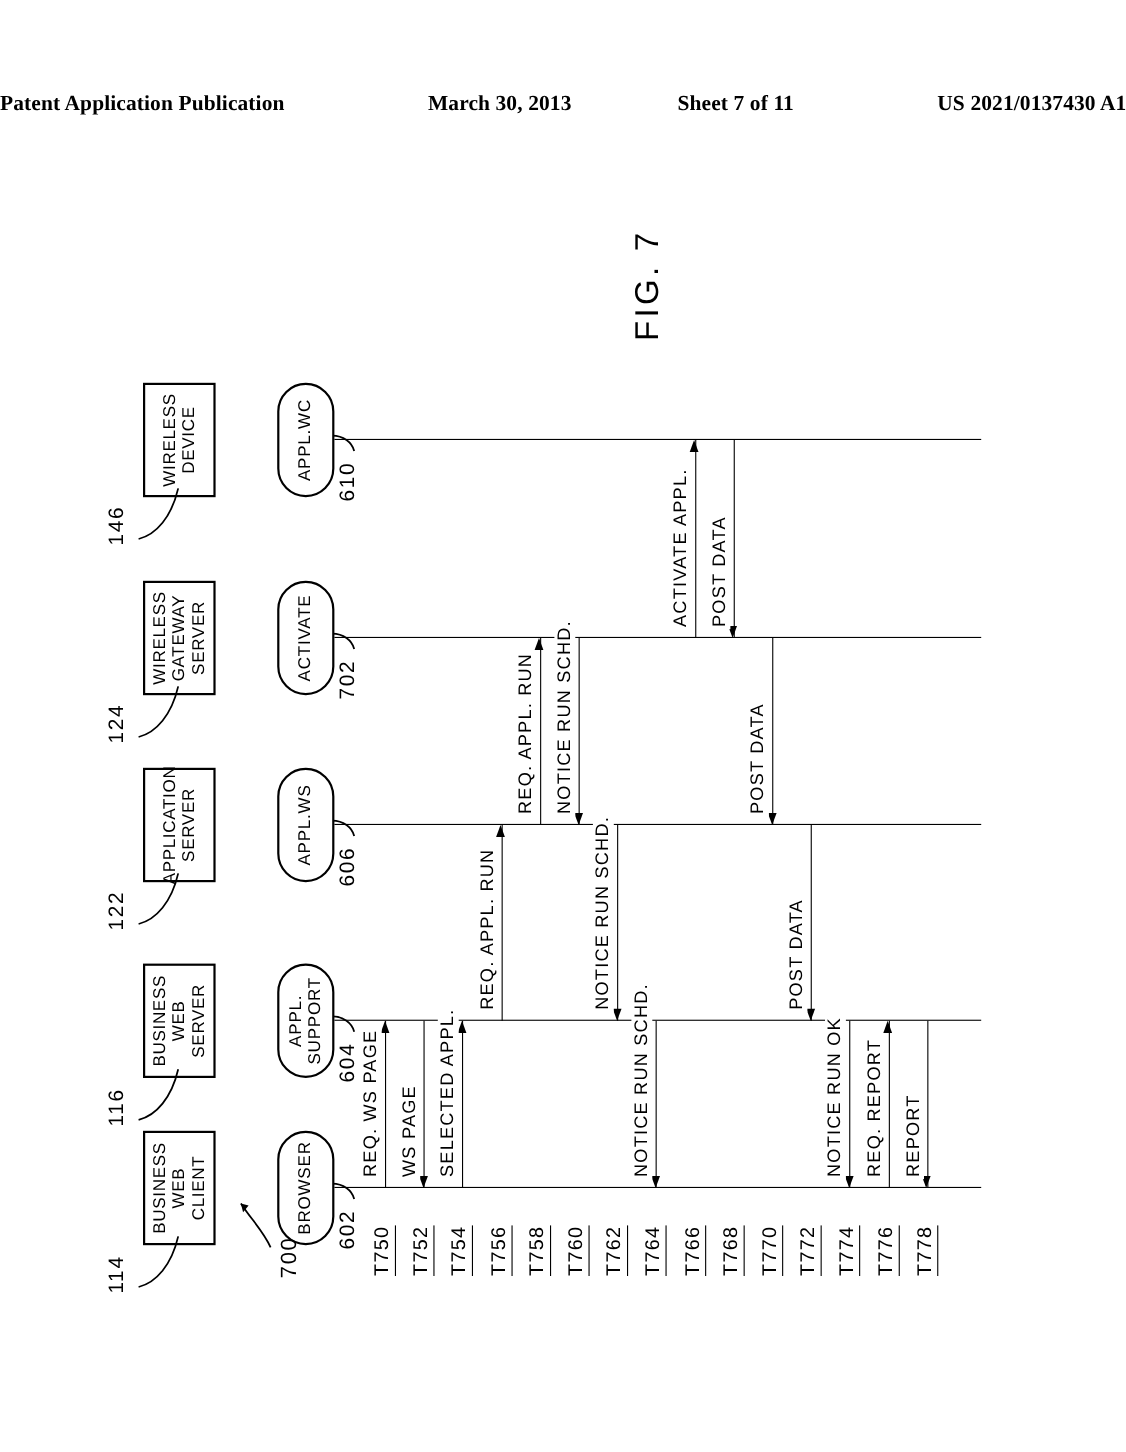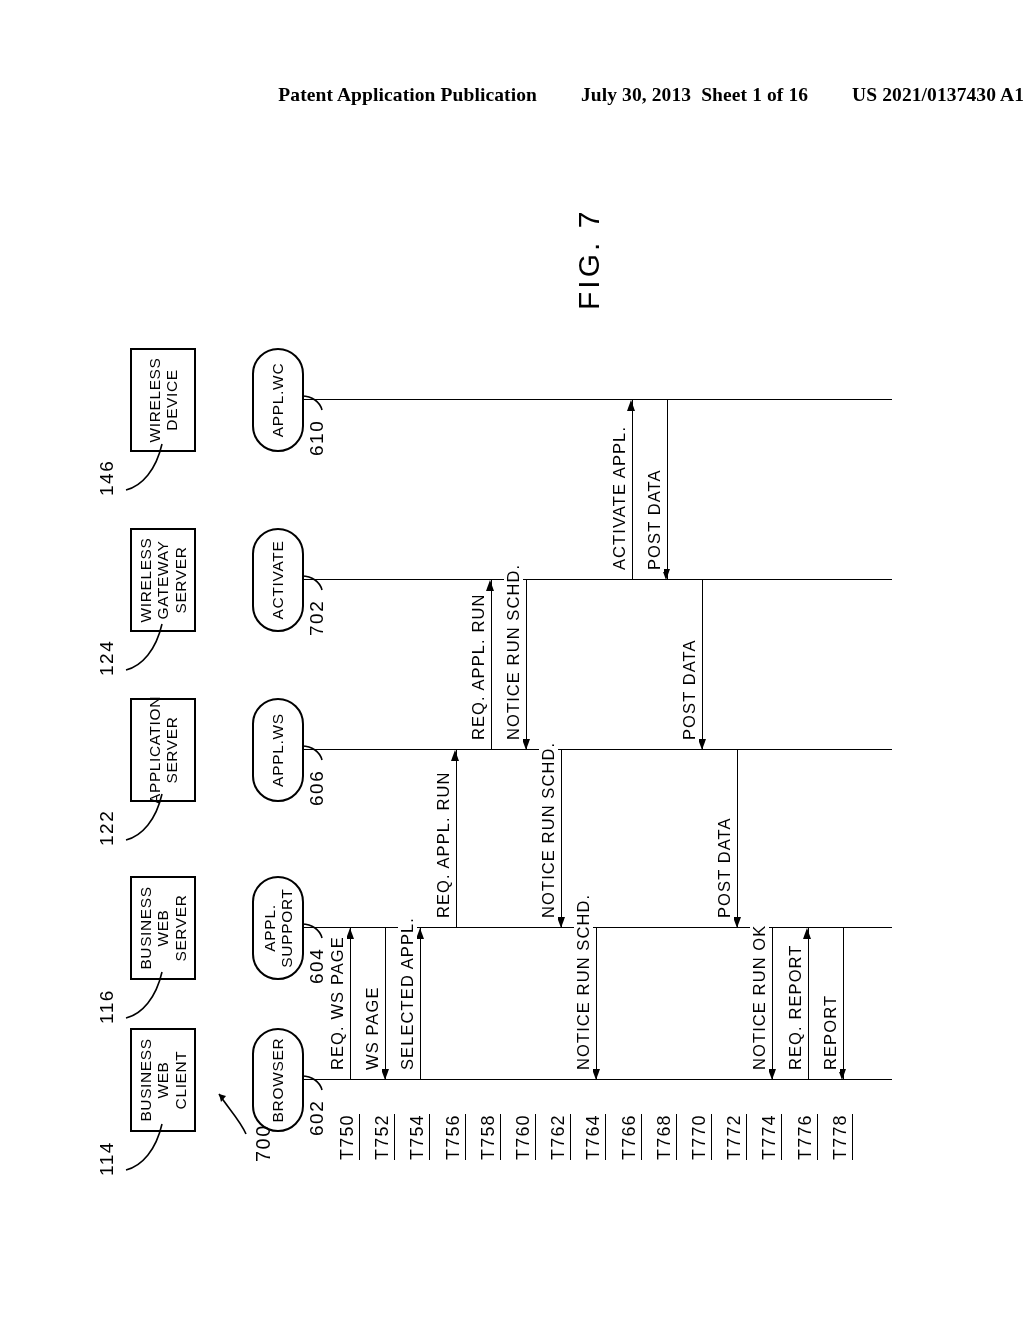--- a/index.html
+++ b/index.html
@@ -9,21 +9,21 @@
     font-family:"Liberation Sans", sans-serif;
     color:#000;
     position:relative;
     overflow:hidden;
   }
   
   .pub-header{
     position:absolute;
     top:84px;left:0;width:1024px;
     display:flex;
-    justify-content:flex-end;
+    justify-content:space-between;
     align-items:baseline;
     font-family:"Liberation Serif", serif;
     font-weight:bold;
     font-size:19.5px;
     letter-spacing:0.1px;
     white-space:nowrap;
   }
   .pub-header .h-gap1{display:inline-block;width:44px;}
   .pub-header .h-gap2{display:inline-block;width:10px;}
   .pub-header .h-gap3{display:inline-block;width:44px;}
@@ -137,23 +137,23 @@
     letter-spacing:1.5px;
     white-space:nowrap;
   }
 </style>
 </head>
 <body>
 
 <div class="pub-header">
   <span>Patent Application Publication</span>
   <span class="h-gap1"></span>
-  <span>July 30, 2013</span>
+  <span>March 30, 2013</span>
   <span class="h-gap2"></span>
-  <span>Sheet 1 of 16</span>
+  <span>Sheet 7 of 11</span>
   <span class="h-gap3"></span>
   <span>US 2021/0137430 A1</span>
 </div>
 
 <div id="figure-rotator">
   <div class="figure" id="figure">
 
     <div class="actor-box" id="actor-0" style="left: 58px; top: 28px;">
         <span>BUSINESS</span>
         <span>WEB</span>

